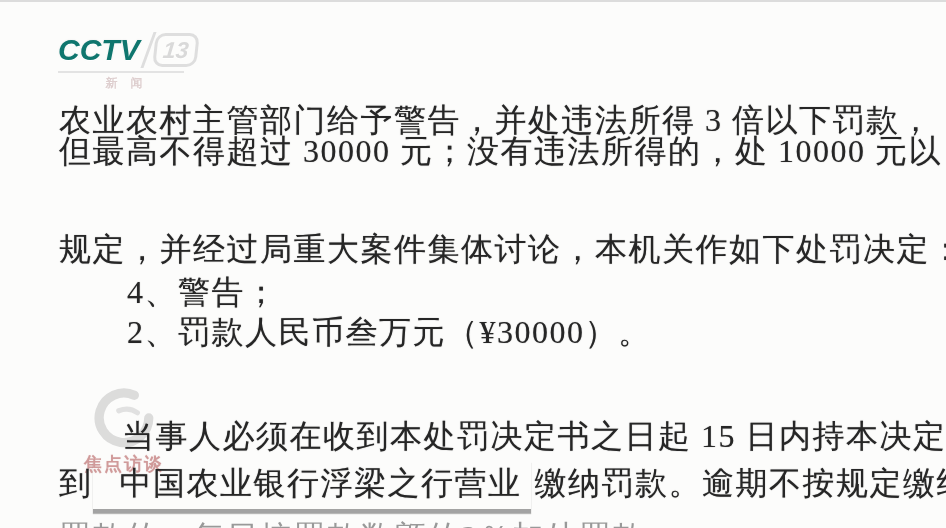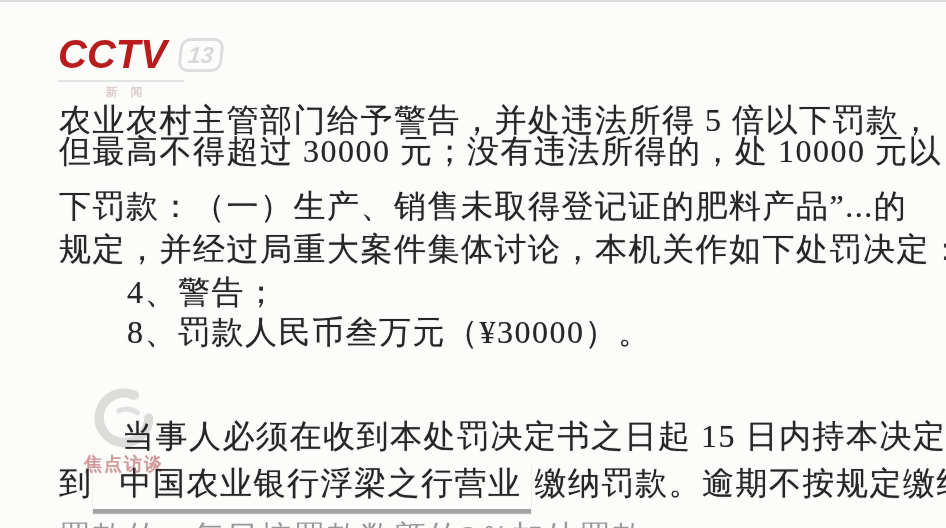--- a/index.html
+++ b/index.html
@@ -18,22 +18,22 @@
   
   .cctv{
     position:absolute;left:58px;top:32px;width:140px;
     font-family:"Liberation Sans","DejaVu Sans",sans-serif;
     font-weight:bold;font-style:italic;
     color:#d7d7d7;
     user-select:none;
   }
   .cctv-row{display:flex;align-items:center;}
   .cctv-word{
-    font-size:40px;letter-spacing:0px;
-    color:#b91c1c;
+    font-size:30px;letter-spacing:0px;
+    color:#0f766e;
     text-shadow:0 1px 0 #ffffff,0 0 2px #e6e6e6;
   }
   .cctv-slash{
     width:3px;height:36px;background:#dedede;
     transform:skewX(-20deg);
     margin:0 5px 0 7px;
   }
   .cctv-num{
     display:inline-block;
     border:3px solid #dedede;border-radius:10px;
@@ -105,27 +105,26 @@
   <div class="cctv">
     <div class="cctv-row">
       <span class="cctv-word">CCTV</span>
       <span class="cctv-slash"></span>
       <span class="cctv-num">13</span>
     </div>
     <div class="cctv-underline"></div>
     <div class="cctv-sub">新闻</div>
   </div>
 
-  <div class="line l1">农业农村主管部门给予警告，并处违法所得 5 倍以下罚款，</div>
+  <div class="line l1">农业农村主管部门给予警告，并处违法所得 3 倍以下罚款，</div>
   <div class="line l2">但最高不得超过 30000 元；没有违法所得的，处 10000 元以</div>
-  <div class="line l3">下罚款：（一）生产、销售未取得登记证的肥料产品”...的</div>
   <div class="line l4">规定，并经过局重大案件集体讨论，本机关作如下处罚决定：</div>
 
   <div class="line l5">4、警告；</div>
-  <div class="line l6">8、罚款人民币叁万元（¥30000）。</div>
+  <div class="line l6">2、罚款人民币叁万元（¥30000）。</div>
 
   <div class="wm">
     <svg class="wm-swirl" width="62" height="62" viewBox="0 0 60 60">
       <path d="M39 7 A 24 24 0 1 0 53 29" fill="none" stroke="#c2c2c2" stroke-width="9" stroke-linecap="round"></path>
       <path d="M24 22 q 10 -4 18 2" fill="none" stroke="#cccccc" stroke-width="5" stroke-linecap="round"></path>
     </svg>
     <div class="wm-text">焦点访谈</div>
   </div>
 
   <div class="line l7">当事人必须在收到本处罚决定书之日起 15 日内持本决定书</div>

